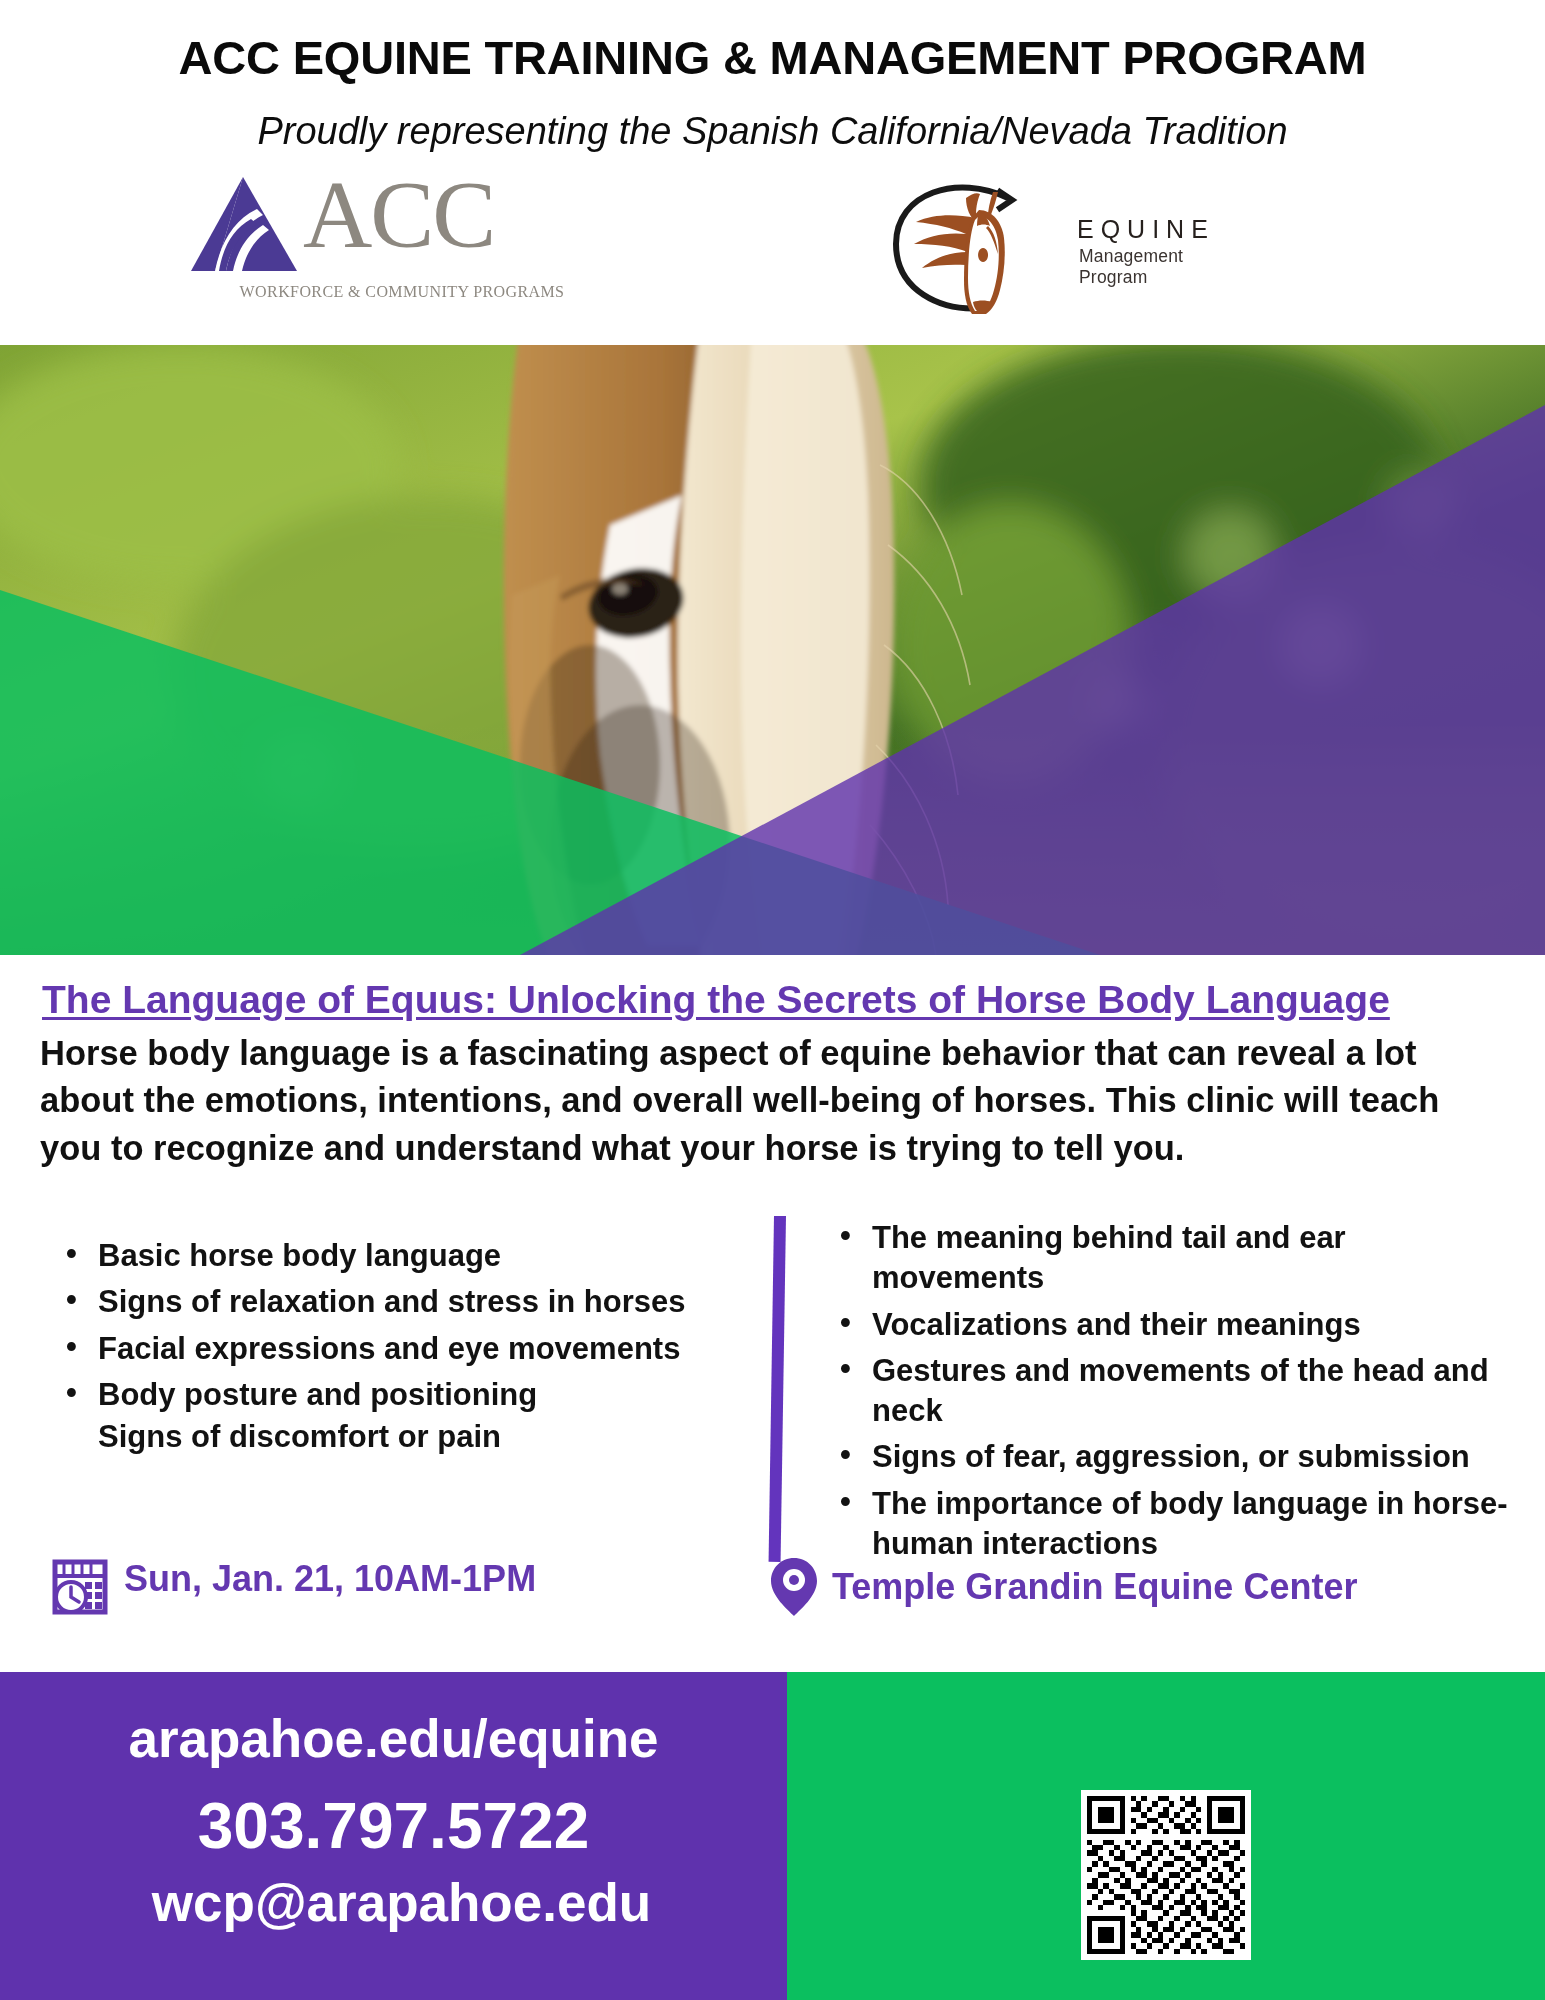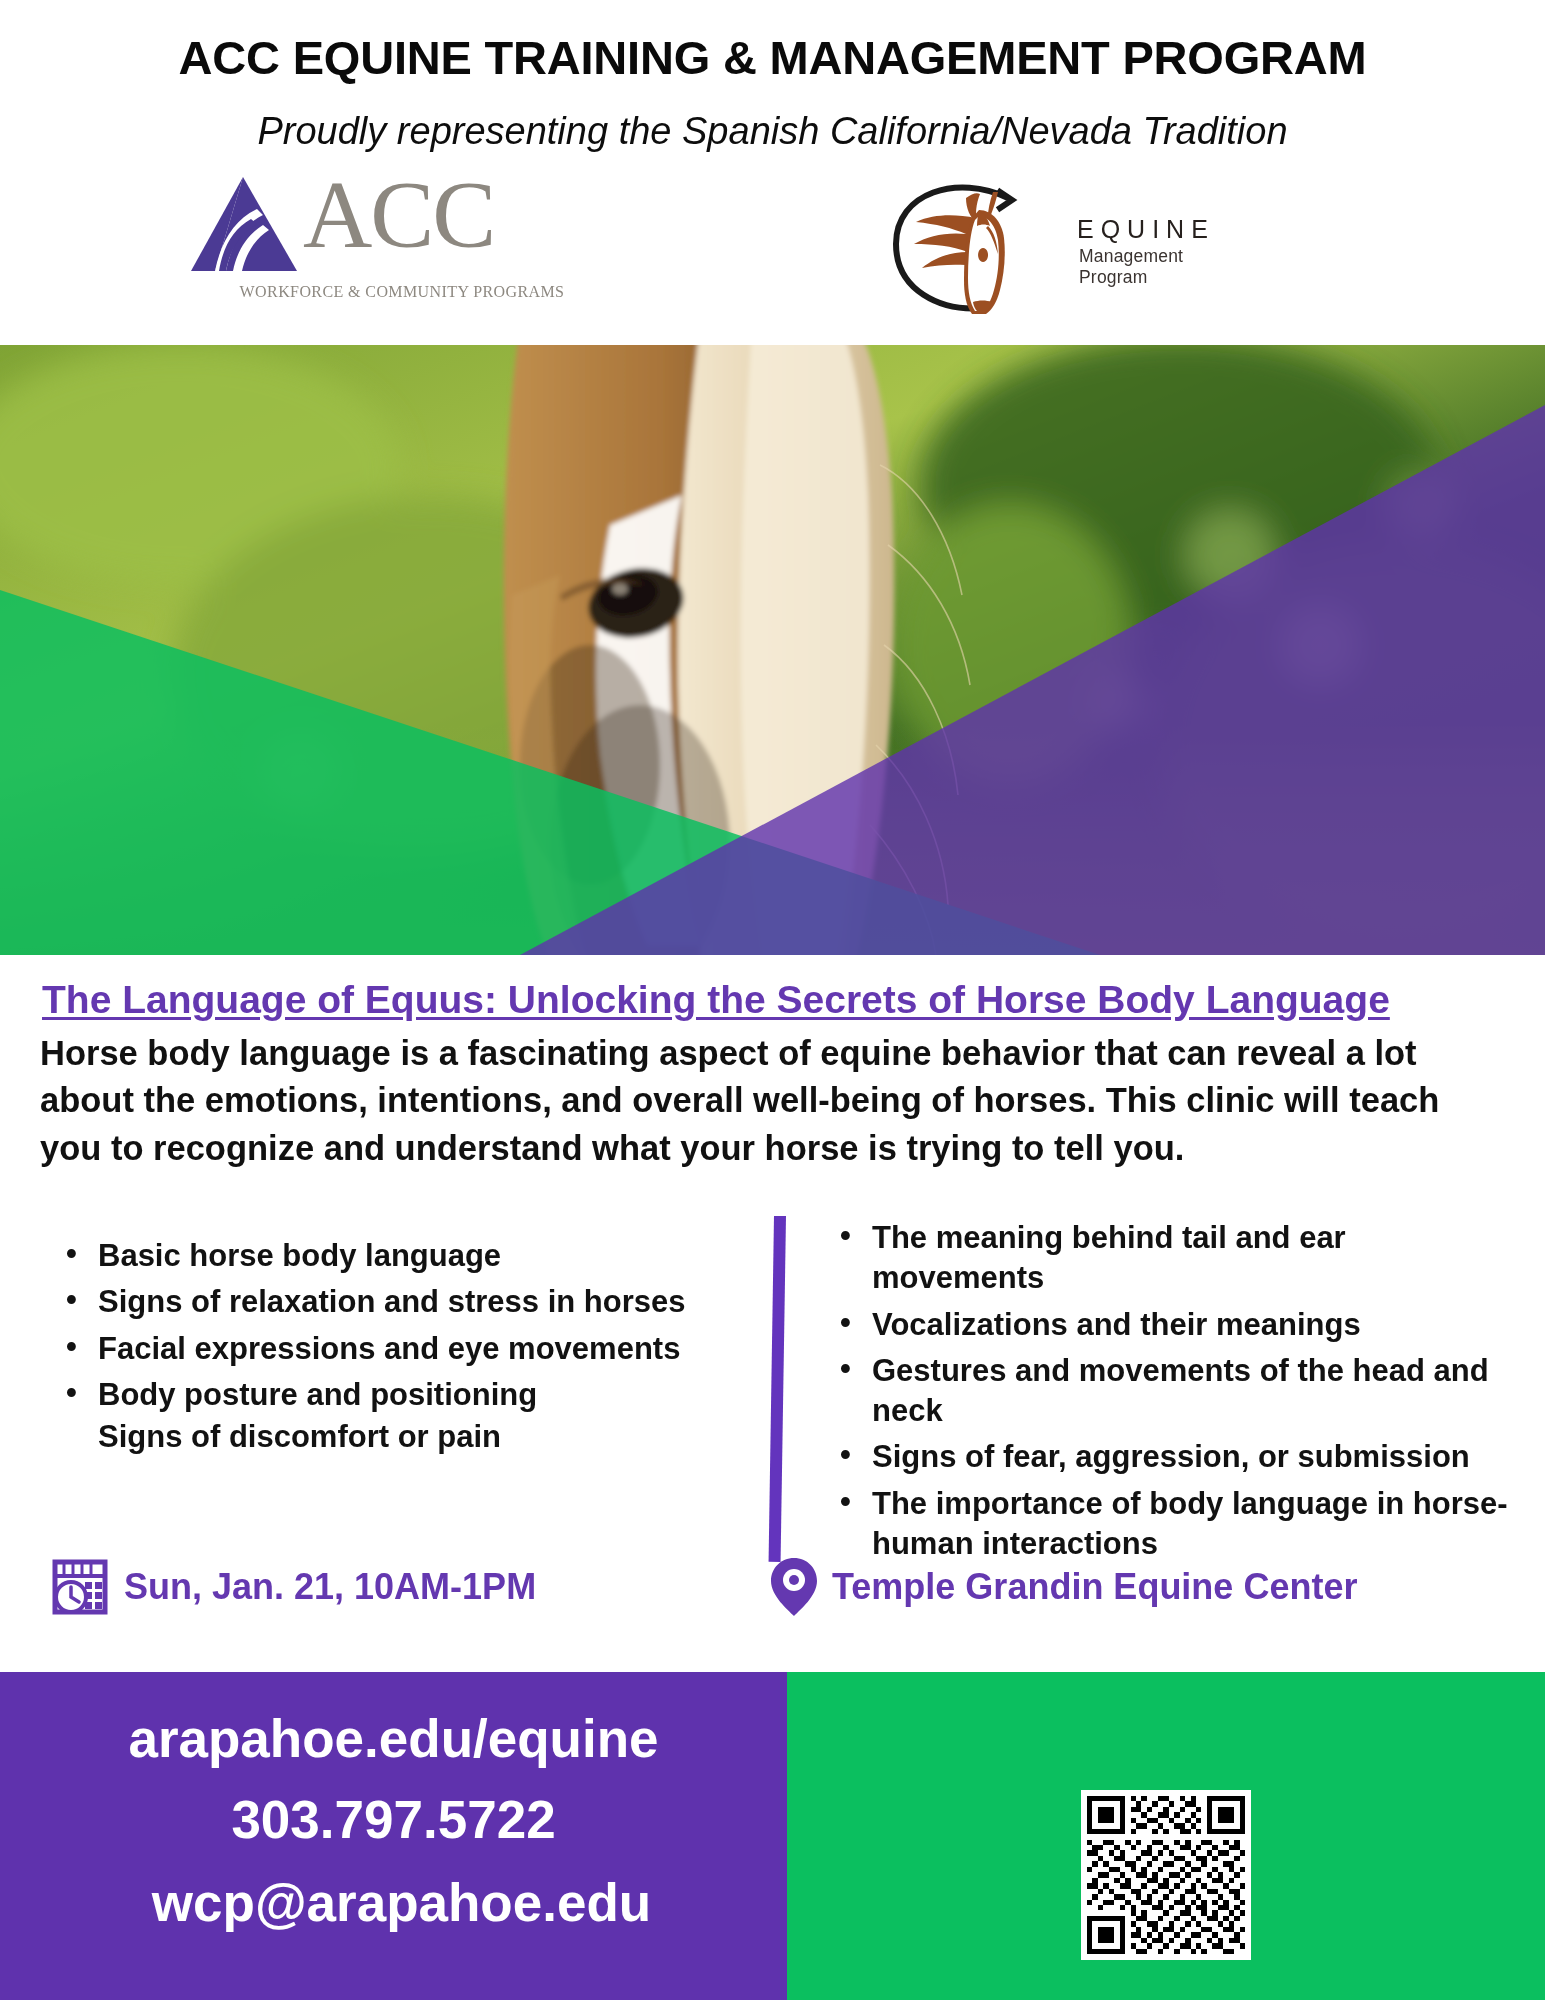--- a/index.html
+++ b/index.html
@@ -80,42 +80,42 @@
     position:relative;padding-left:46px;margin-bottom:6px;
     font-size:31px;font-weight:bold;color:#121212;line-height:1.30;
     font-family:"Liberation Sans", sans-serif;
   }
   ul.blist li.bulleted::before{
     content:"\2022";position:absolute;left:14px;top:-2px;font-size:31px;color:#121212;
   }
   ul.blist li.nobullet{margin-top:-4px;}
 
   
-  .meta-date{position:absolute;left:52px;top:1558px;display:flex;align-items:center;}
+  .meta-date{position:absolute;left:52px;top:1558px;display:flex;}
   .meta-loc{position:absolute;left:768px;top:1556px;display:flex;align-items:center;}
   .meta-text{
     font-size:36px;font-weight:bold;color:#6438b0;margin-left:16px;
     font-family:"Liberation Sans", sans-serif;white-space:nowrap;
   }
   .meta-text.loc{margin-left:12px;}
 
   
   .footer{position:absolute;left:0;top:1672px;width:1545px;height:328px;}
   .foot-left{
     position:absolute;left:0;top:0;width:787px;height:328px;background:#5f32ad;
   }
   .foot-right{
     position:absolute;left:787px;top:0;width:758px;height:328px;background:#0bbf5f;
   }
   .foot-line{
     width:787px;text-align:center;color:#ffffff;font-weight:bold;
     font-family:"Liberation Sans", sans-serif;
   }
   .fl1{position:absolute;left:0;top:36px;font-size:53px;}
-  .fl2{position:absolute;left:0;top:117px;font-size:53px;}
+  .fl2{position:absolute;left:0;top:117px;font-size:64px;}
   .fl3{position:absolute;left:8px;top:200px;font-size:53px;}
   .reg-text{
     position:absolute;left:0;top:40px;width:758px;text-align:center;
     color:#ffffff;font-weight:bold;font-size:35px;
     font-family:"Liberation Sans", sans-serif;
   }
   .qr{
     position:absolute;left:calc(50% - 85px);top:118px;width:170px;height:170px;
     background:#ffffff;padding:6px;box-sizing:border-box;
   }

